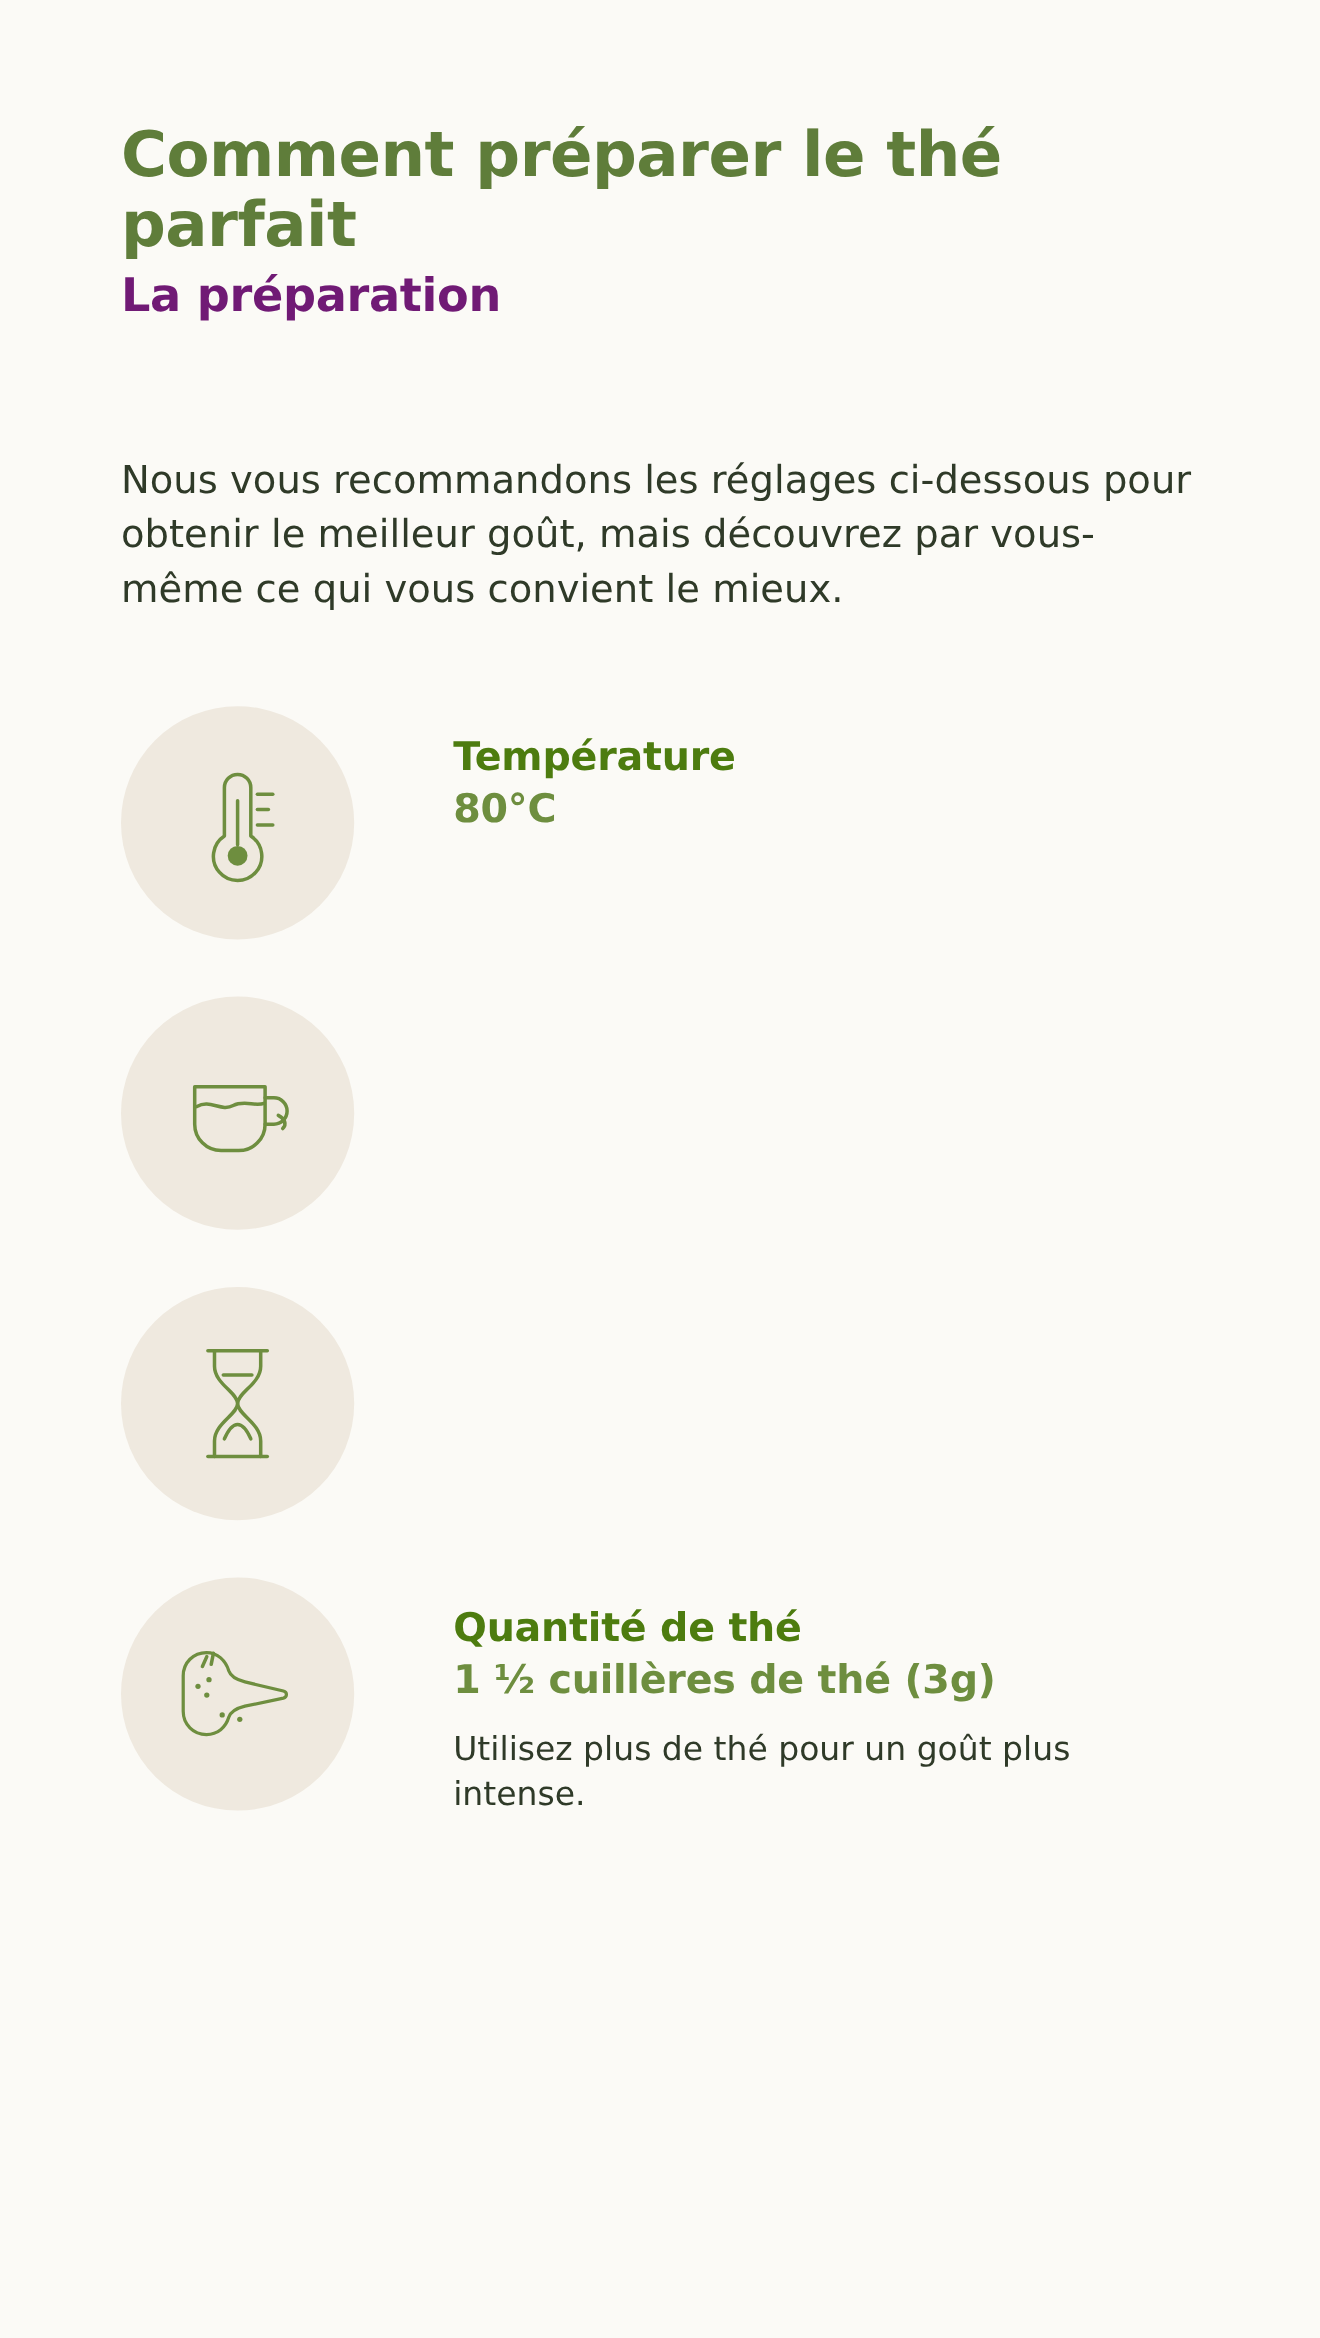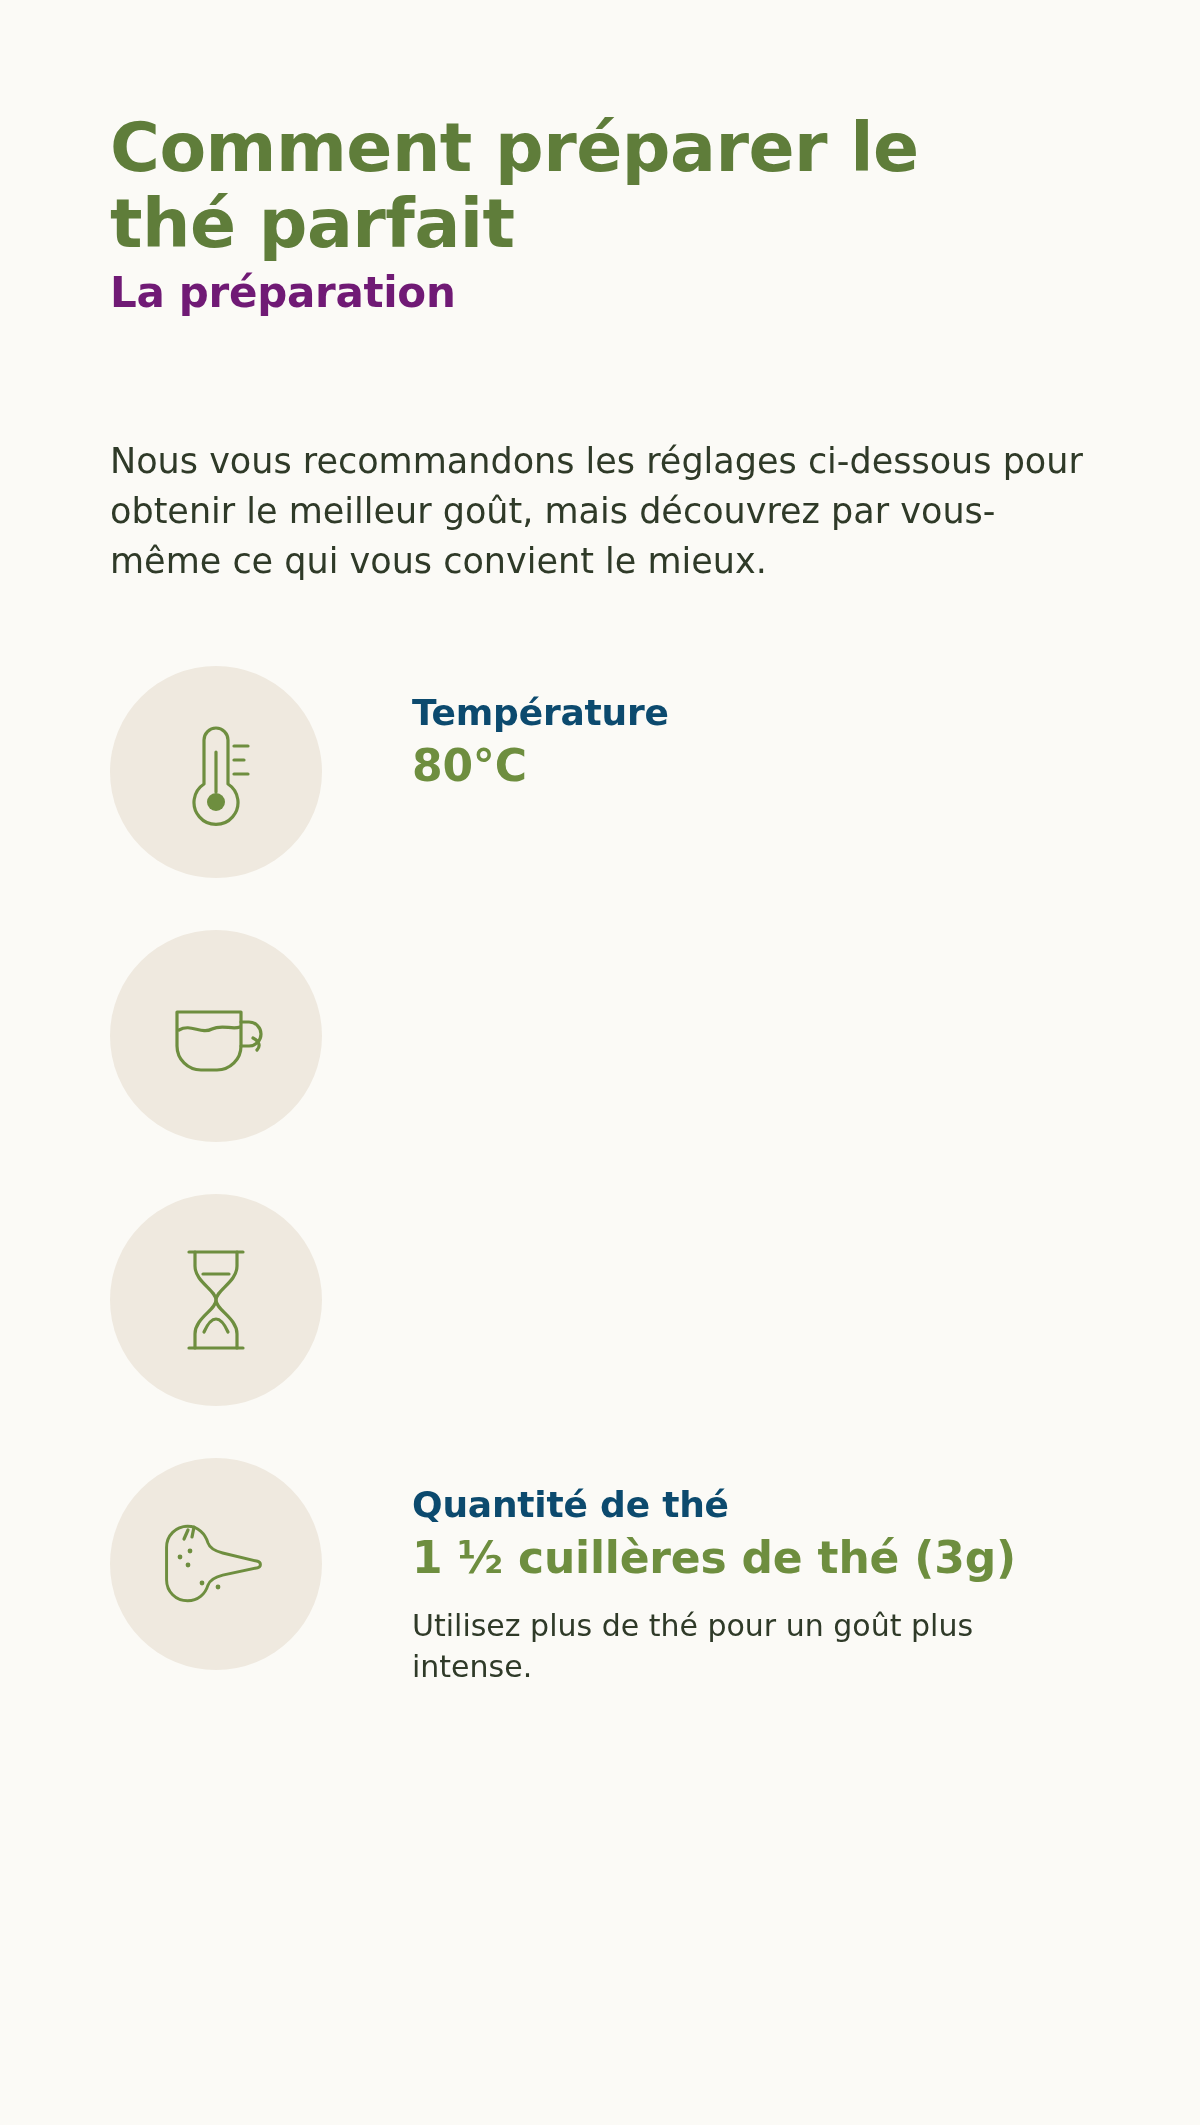--- a/index.html
+++ b/index.html
@@ -15,21 +15,21 @@
     -webkit-font-smoothing: antialiased;
   }
   .page {
     width: 1200px;
     min-height: 2125px;
     box-sizing: border-box;
     padding: 110px 100px 60px 110px;
     background: #FBFAF6;
   }
   .title {
-    font-size: 68px;
+    font-size: 57px;
     line-height: 1.12;
     font-weight: 700;
     color: #5F7D3A;
     letter-spacing: -0.5px;
     margin: 0 0 6px 0;
     max-width: 900px;
   }
   .subtitle {
     font-size: 42px;
     font-weight: 700;
@@ -70,26 +70,26 @@
     justify-content: center;
   }
   .item-body {
     flex: 1 1 auto;
     padding-left: 90px;
     padding-top: 24px;
   }
   .item-title {
     font-size: 36px;
     font-weight: 700;
-    color: #0c4a6e;
+    color: #4d7c0f;
     line-height: 1.25;
     letter-spacing: -0.2px;
   }
   .item-value {
-    font-size: 44px;
+    font-size: 36px;
     font-weight: 700;
     color: #6E8E3F;
     line-height: 1.3;
     margin-top: 2px;
     letter-spacing: -0.2px;
   }
   .item-desc {
     margin-top: 18px;
     font-size: 30px;
     line-height: 1.38;

